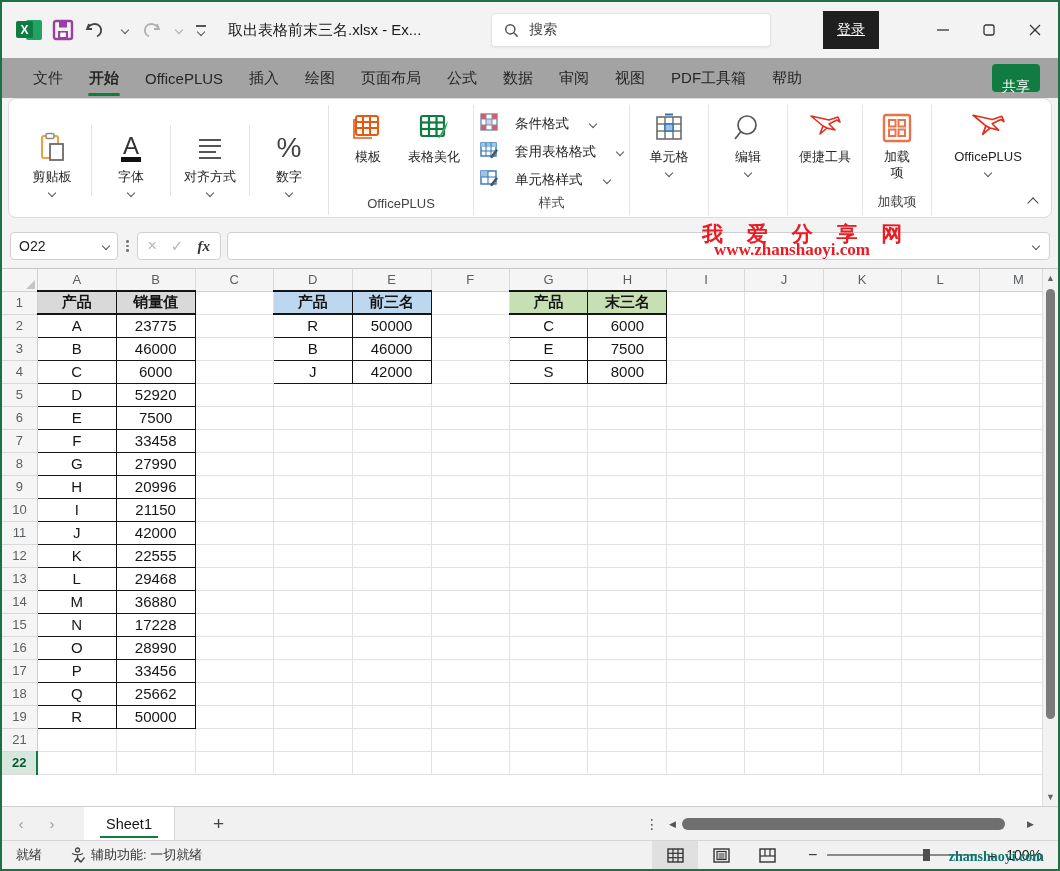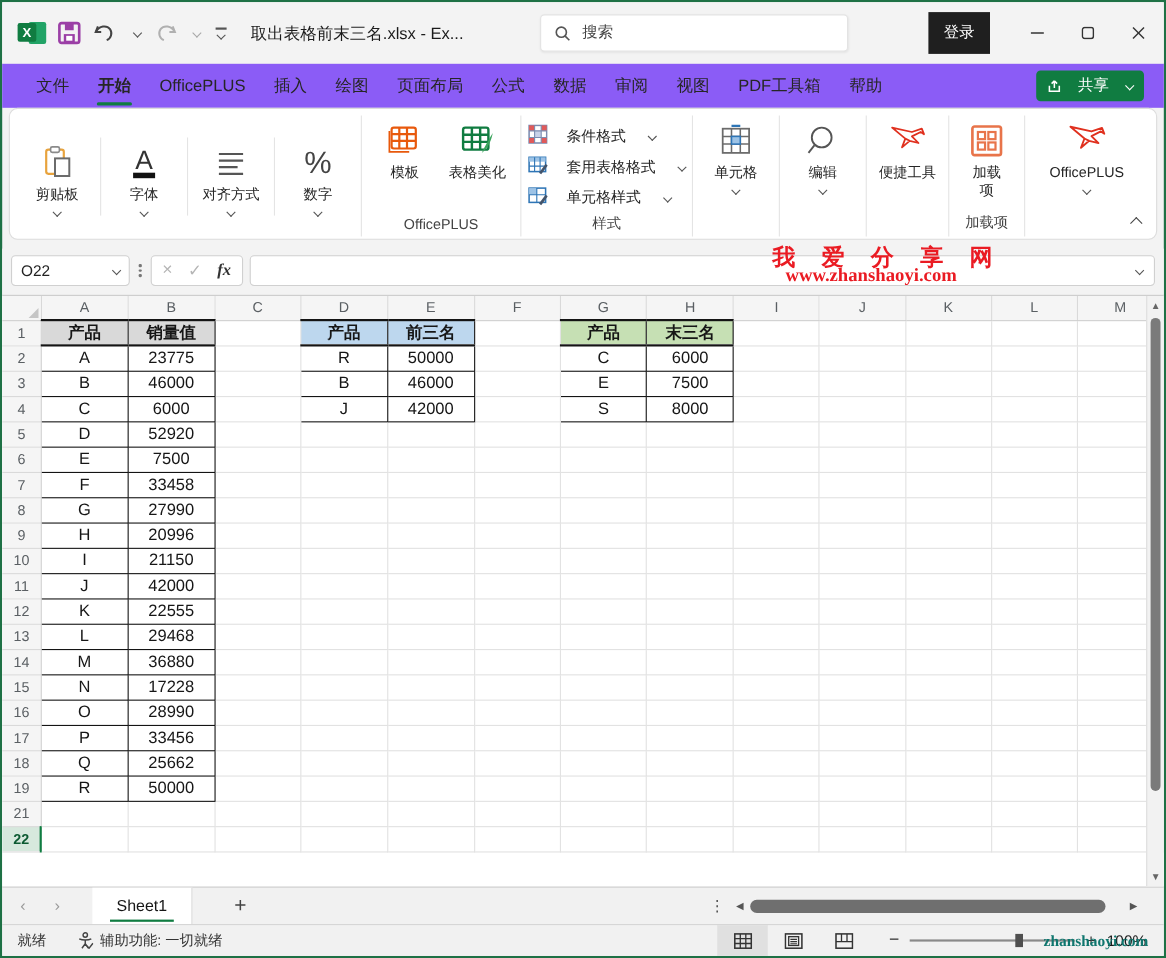--- a/index.html
+++ b/index.html
@@ -15,29 +15,29 @@
   .app-icon .front { position:absolute; left:0; top:3px; width:17px; height:17px; background:#107c41; border-radius:2px; color:#fff; font-weight:bold; font-size:12px; display:flex; align-items:center; justify-content:center; }
   .save-icon svg, .undo svg, .redo svg { display:block; }
   .chev-sm { width:6px; height:6px; border-right:1.4px solid #555; border-bottom:1.4px solid #555; transform:rotate(45deg); display:inline-block; margin-left:4px; }
   .redo .chev-sm, .dim { border-color:#a8a8a8; }
   .qat-custom { display:flex; flex-direction:column; align-items:center; margin-left:4px; }
   .qat-custom .bar { width:10px; height:1.6px; background:#555; margin-bottom:2px; }
   .doc-title { font-size:15px; color:#1b1b1b; margin-left:22px; white-space:nowrap; }
   .search-box { margin-left:70px; width:280px; height:34px; background:#fff; border:1px solid #e3e3e3; border-radius:4px; display:flex; align-items:center; padding:7px 12px; gap:10px; box-shadow:0 1px 2px rgba(0,0,0,.06); }
   .search-box .ph { color:#444; font-size:14px; }
   .titlebar-right { margin-left:auto; display:flex; align-items:center; height:100%; }
-  .signin { background:#1f1f1f; color:#fff; font-size:14px; padding:10px 14px; margin-right:20px; }
+  .signin { background:#1f1f1f; color:#fff; font-size:14px; padding:10px 14px; margin-right:41px;text-decoration:underline; }
   .winbtn { width:46px; height:100%; display:flex; align-items:center; justify-content:center; color:#333; }
 
   
-  .tabrow { height:40px; display:flex; align-items:center; padding:0 18px; background:#8b5cf6; flex:none; position:relative; }
+  .tabrow { height:40px; display:flex; align-items:center; padding:0 18px; background:#a3a3a3; flex:none; position:relative; }
   .rtab { font-size:15px; color:#262626; padding:8px 13px; position:relative; white-space:nowrap; }
   .rtab.active { font-weight:bold; }
   .rtab.active::after { content:""; position:absolute; left:12px; right:12px; bottom:0px; height:3px; background:#107c41; border-radius:2px; }
-  .share-btn { margin-left:auto; background:#107c41; color:#fff; font-size:14px; height:28px; border-radius:4px; display:flex; align-items:center; gap:14px; padding:0 10px; }
+  .share-btn { margin-left:auto; background:#107c41; color:#fff; font-size:14px; height:28px; border-radius:4px; display:flex; align-items:center; gap:14px; padding:0 10px;flex-direction:column; }
   .share-btn .chev-sm { border-color:#fff; margin-left:2px; }
 
   
   .ribbon-wrap { height:128px; padding:0 6px 8px 6px; flex:none; position:relative; }
   .ribbon { background:#fff; border:1px solid #dcdcdc; border-radius:8px; height:100%; display:flex; align-items:stretch; padding:6px 4px 2px 4px; position:relative; }
   .rgroup { display:flex; flex-direction:column; align-items:center; position:relative; padding:0 6px; }
   .rgroup + .rgroup { border-left:1px solid #e4e4e4; }
   .bigbtns { display:flex; flex:1; }
   .bigbtn { width:66px; display:flex; flex-direction:column; align-items:center; padding-top:6px; }
   .bigbtn .bicon { height:34px; display:flex; align-items:center; justify-content:center; }

